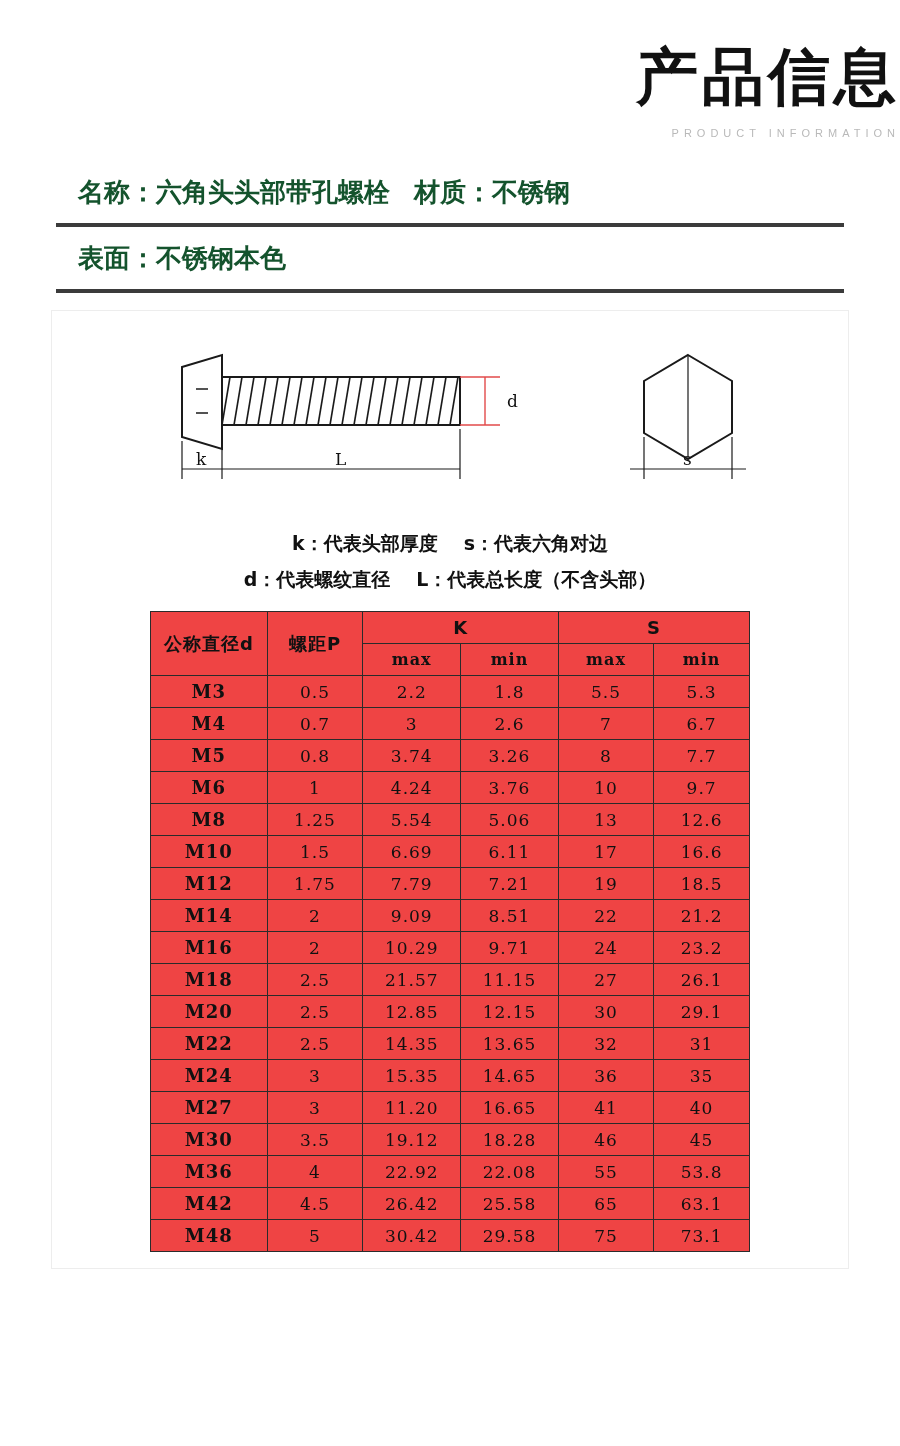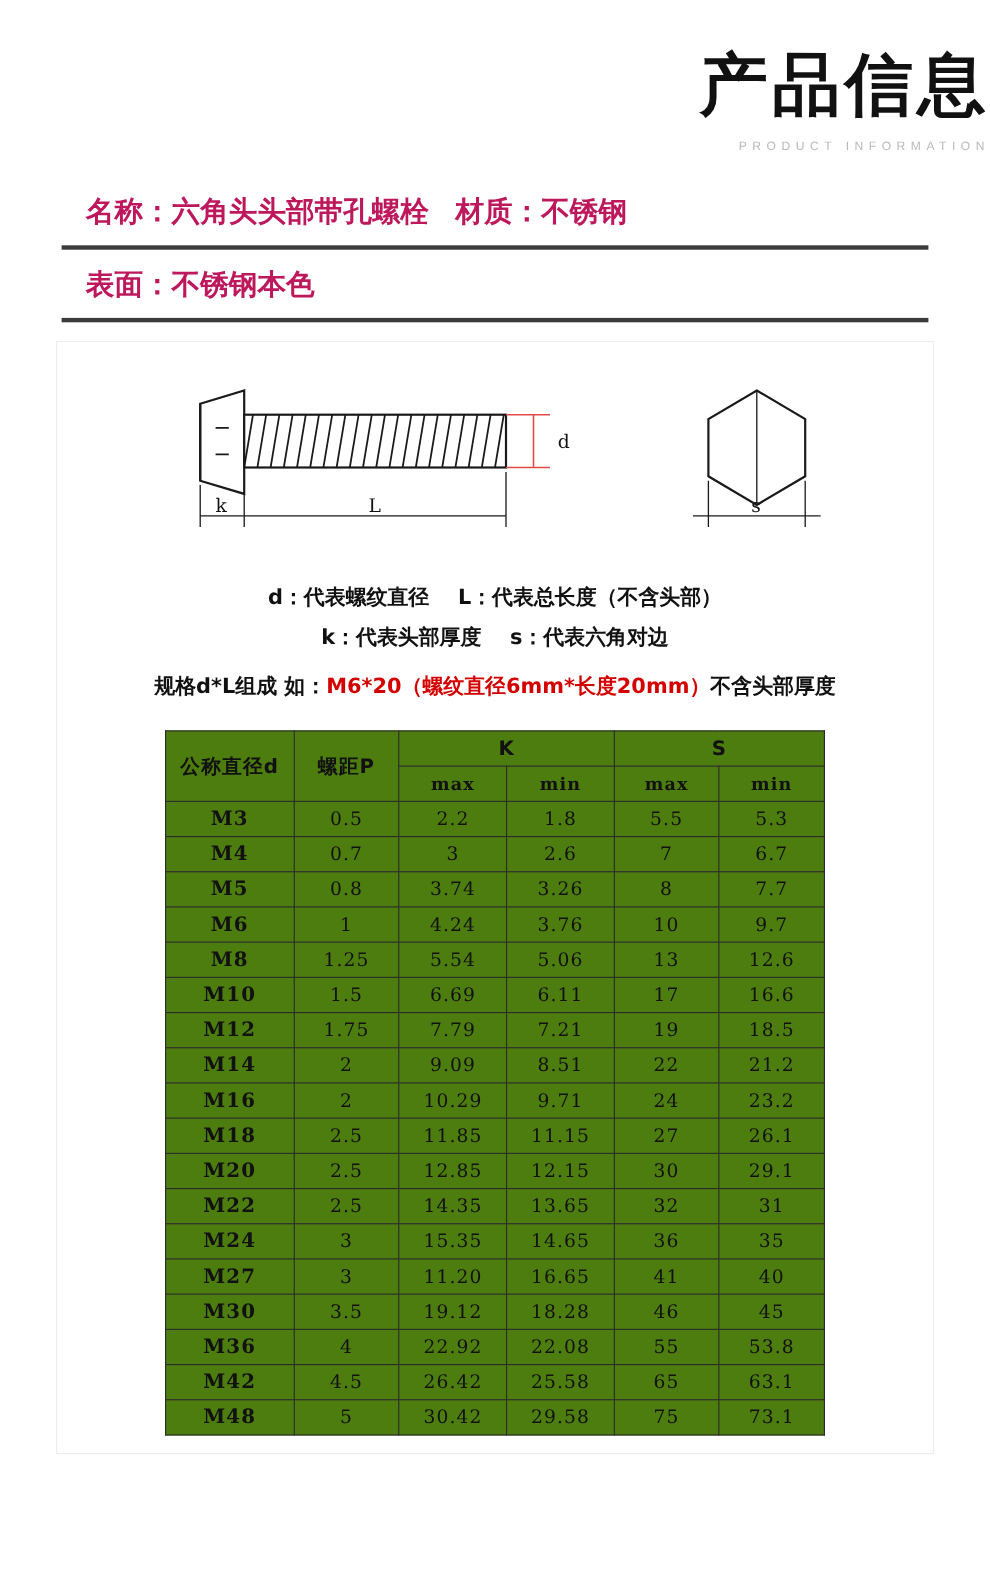--- a/index.html
+++ b/index.html
@@ -45,21 +45,21 @@
     height: 4px;
     background: #3b3b3b;
     width: 100%;
   }
   .spec-row {
     display: flex;
     align-items: center;
     height: 62px;
     font-size: 26px;
     font-weight: 600;
-    color: #be185d;
+    color: #14532d;
     font-family: "DejaVu Sans", sans-serif;
   }
   .spec-row .left {
     flex: 0 0 auto;
     padding-left: 22px;
   }
   .spec-row .right {
     margin-left: auto;
     padding-right: 20px;
   }
@@ -108,24 +108,24 @@
     font-family: "DejaVu Sans", sans-serif;
     font-size: 14.5px;
     font-weight: 700;
     color: #d40000;
     margin-top: 16px;
   }
 
   
   table.spec-table {
     border-collapse: collapse;
-    margin: 27px auto 6px auto;
+    margin: 14px auto 6px auto;
     font-family: "DejaVu Serif", serif;
     width: 600px;
-    background: #4d7c0f;
+    background: #ef4444;
   }
   table.spec-table th,
   table.spec-table td {
     border: 1px solid #2b2b2b;
     text-align: center;
     font-size: 17px;
     color: #111;
     height: 31px;
     padding: 0 4px;
     letter-spacing: 1px;
@@ -235,30 +235,27 @@
         <text x="437" y="68">d</text>
         <text x="265" y="126">L</text>
         <text x="126" y="126">k</text>
         <text x="613" y="126">s</text>
       </g>
     </svg>
   </div>
 
   <div class="legend">
     <div>
+      <span>k：代表头部厚度</span><span class="gap"></span><span>s：代表六角对边</span>
+    </div>
+    <div>
       <span>d：代表螺纹直径</span><span class="gap"></span><span>L：代表总长度（不含头部）</span>
     </div>
-    <div>
-      <span>k：代表头部厚度</span><span class="gap"></span><span>s：代表六角对边</span>
-    </div>
   </div>
 
-  <div class="formula">
-    <span>规格d*L组成  如：</span><span class="red">M6*20（螺纹直径6mm*长度20mm）</span><span>不含头部厚度</span>
-  </div>
 
 
   <table class="spec-table">
     <thead>
       <tr>
         <th class="col-d" rowspan="2">公称直径d</th>
         <th class="col-p" rowspan="2">螺距P</th>
         <th colspan="2">K</th>
         <th colspan="2">S</th>
       </tr>
@@ -338,21 +335,21 @@
           <td class="dia col-d">M16</td>
           <td class="col-p">2</td>
           <td class="col-k">10.29</td>
           <td class="col-k">9.71</td>
           <td class="col-s">24</td>
           <td class="col-s">23.2</td>
         </tr>
         <tr>
           <td class="dia col-d">M18</td>
           <td class="col-p">2.5</td>
-          <td class="col-k">11.85</td>
+          <td class="col-k">21.57</td>
           <td class="col-k">11.15</td>
           <td class="col-s">27</td>
           <td class="col-s">26.1</td>
         </tr>
         <tr>
           <td class="dia col-d">M20</td>
           <td class="col-p">2.5</td>
           <td class="col-k">12.85</td>
           <td class="col-k">12.15</td>
           <td class="col-s">30</td>

